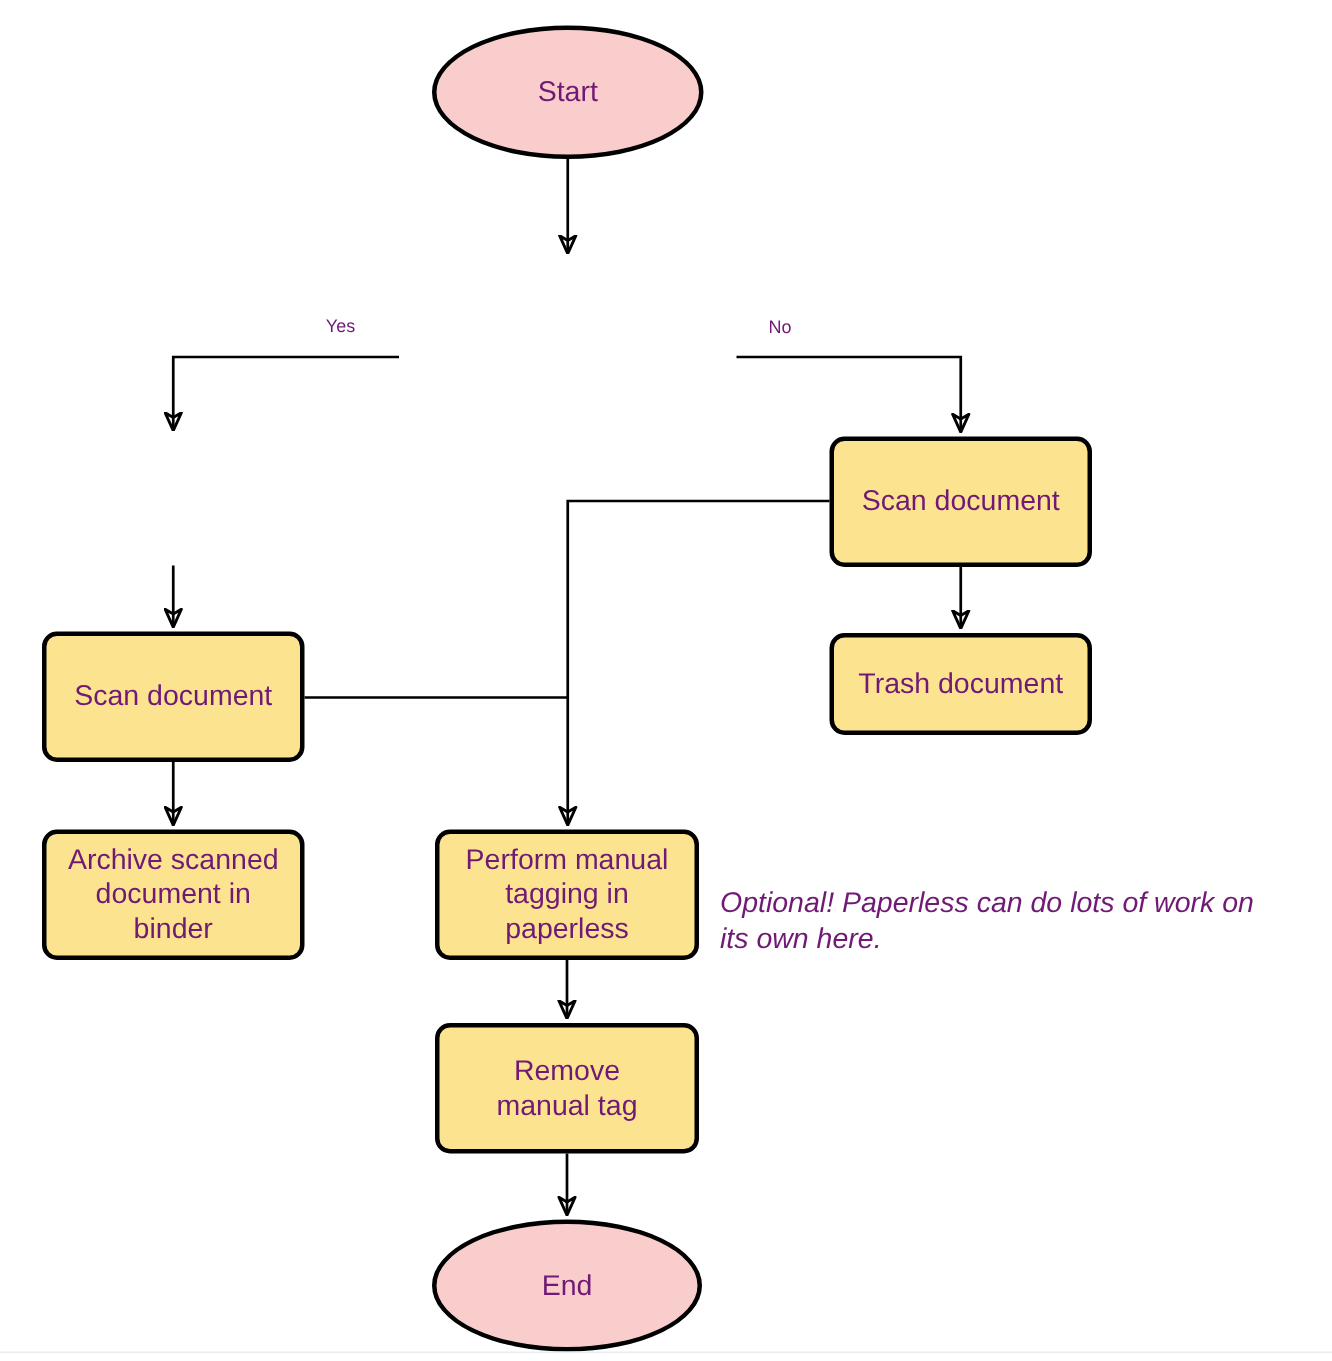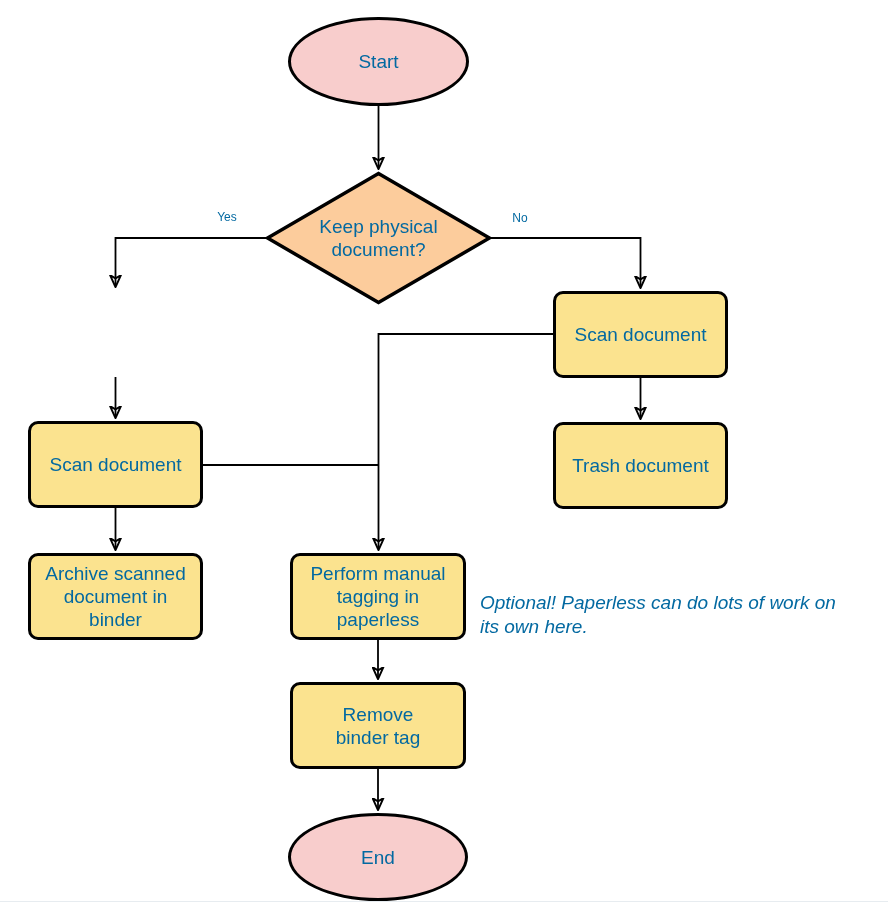--- a/index.html
+++ b/index.html
@@ -3,21 +3,21 @@
 <meta charset="utf-8">
 <style>
   * { margin: 0; padding: 0; box-sizing: border-box; }
   html, body { background: #ffffff; }
   .canvas {
     position: relative;
     width: 888px;
     height: 907px;
     background: var(--background, #ffffff);
     font-family: "Liberation Sans", sans-serif;
-    color: #0369a1;
+    color: #701a75;
     overflow: hidden;
   }
   .edges { position: absolute; left: 0; top: 0; width: 888px; height: 907px; }
   .edges path { fill: none; stroke: var(--stroke, #000); stroke-width: 1.8px; }
 
   .node {
     position: absolute;
     display: flex;
     align-items: center;
     justify-content: center;
@@ -58,21 +58,21 @@
     text-align: left;
   }
 
   
   #node-start     { left: 288px; top: 17px;  width: 181px; height: 89px; }
   #node-decision  { left: 265px; top: 171px; width: 227px; height: 134px; }
   #node-write-asn { left: 28px;  top: 290px; width: 175px; height: 87px; }
   #node-scan-left { left: 28px;  top: 421px; width: 175px; height: 87px; }
   #node-archive   { left: 28px;  top: 553px; width: 175px; height: 87px; text-align: center; }
   #node-scan-right{ left: 553px; top: 291px; width: 175px; height: 87px; }
-  #node-trash     { left: 553px; top: 422px; width: 175px; height: 87px; }
+  #node-trash     { left: 553px; top: 422px; width: 175px; height: 68px; }
   #node-tagging   { left: 290px; top: 553px; width: 176px; height: 87px; }
   #node-remove    { left: 290px; top: 682px; width: 176px; height: 87px; }
   #node-end       { left: 288px; top: 813px; width: 180px; height: 88px; }
   #label-yes      { left: 203px; top: 207px; width: 48px; }
   #label-no       { left: 496px; top: 208px; width: 48px; }
   #note           { left: 480px; top: 591px; width: 405px; }
   #bottom-divider { position: absolute; left: 0; top: 901px; width: 888px; height: 1px; background: #E7ECF0; }
 </style>
 </head>
 <body>
@@ -94,27 +94,20 @@
     <path d="M203,465 L378.5,465"></path>
     <path d="M553,334 L378.5,334 L378.5,549" marker-end="url(#arrow)"></path>
     <path d="M378,640 L378,678" marker-end="url(#arrow)"></path>
     <path d="M378,769 L378,809" marker-end="url(#arrow)"></path>
   </svg>
 
   <div id="node-start" class="node terminator">
     <span>Start</span>
   </div>
 
-  <div id="node-decision" class="node diamond">
-    <svg viewBox="0 0 227 134" xmlns="http://www.w3.org/2000/svg">
-      <polygon points="113.5,2.5 224.5,67 113.5,131.5 2.5,67"></polygon>
-    </svg>
-    <span class="diamond-label">Keep physical
-document?</span>
-  </div>
 
 
   <div id="node-scan-left" class="node process">
     <span>Scan document</span>
   </div>
 
   <div id="node-archive" class="node process">
     <span>Archive scanned
 document in
 binder</span>
@@ -129,21 +122,21 @@
   </div>
 
   <div id="node-tagging" class="node process">
     <span>Perform manual
 tagging in
 paperless</span>
   </div>
 
   <div id="node-remove" class="node process">
     <span>Remove
-binder tag</span>
+manual tag</span>
   </div>
 
   <div id="node-end" class="node terminator">
     <span>End</span>
   </div>
 
   <div id="label-yes" class="edge-label">Yes</div>
   <div id="label-no" class="edge-label">No</div>
 
   <div id="note" class="note">Optional! Paperless can do lots of work on

